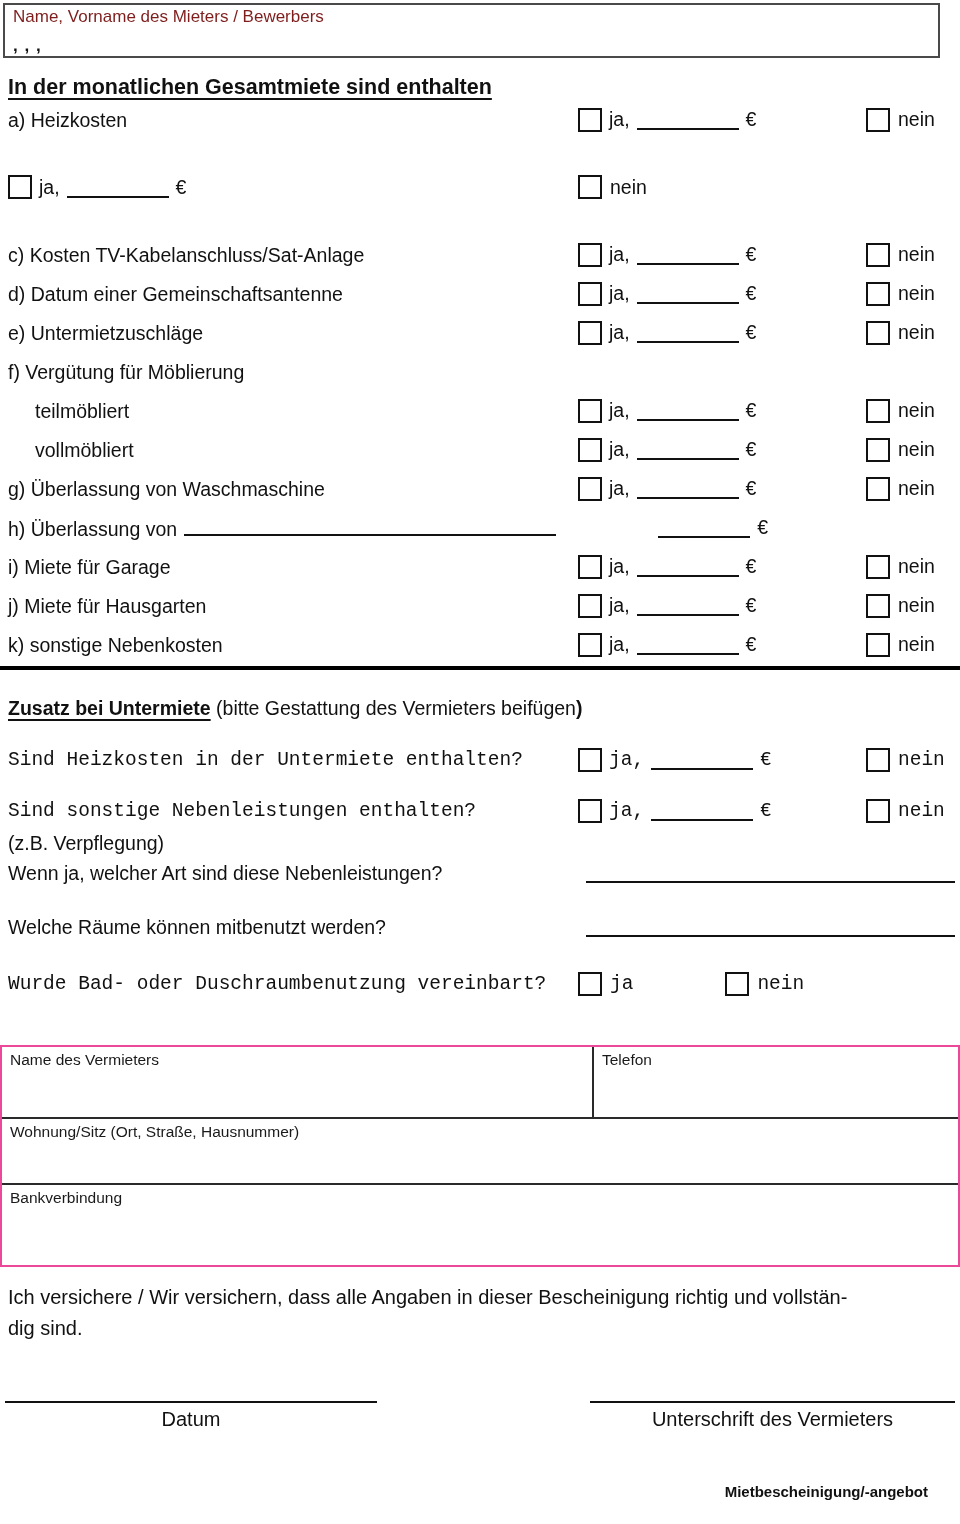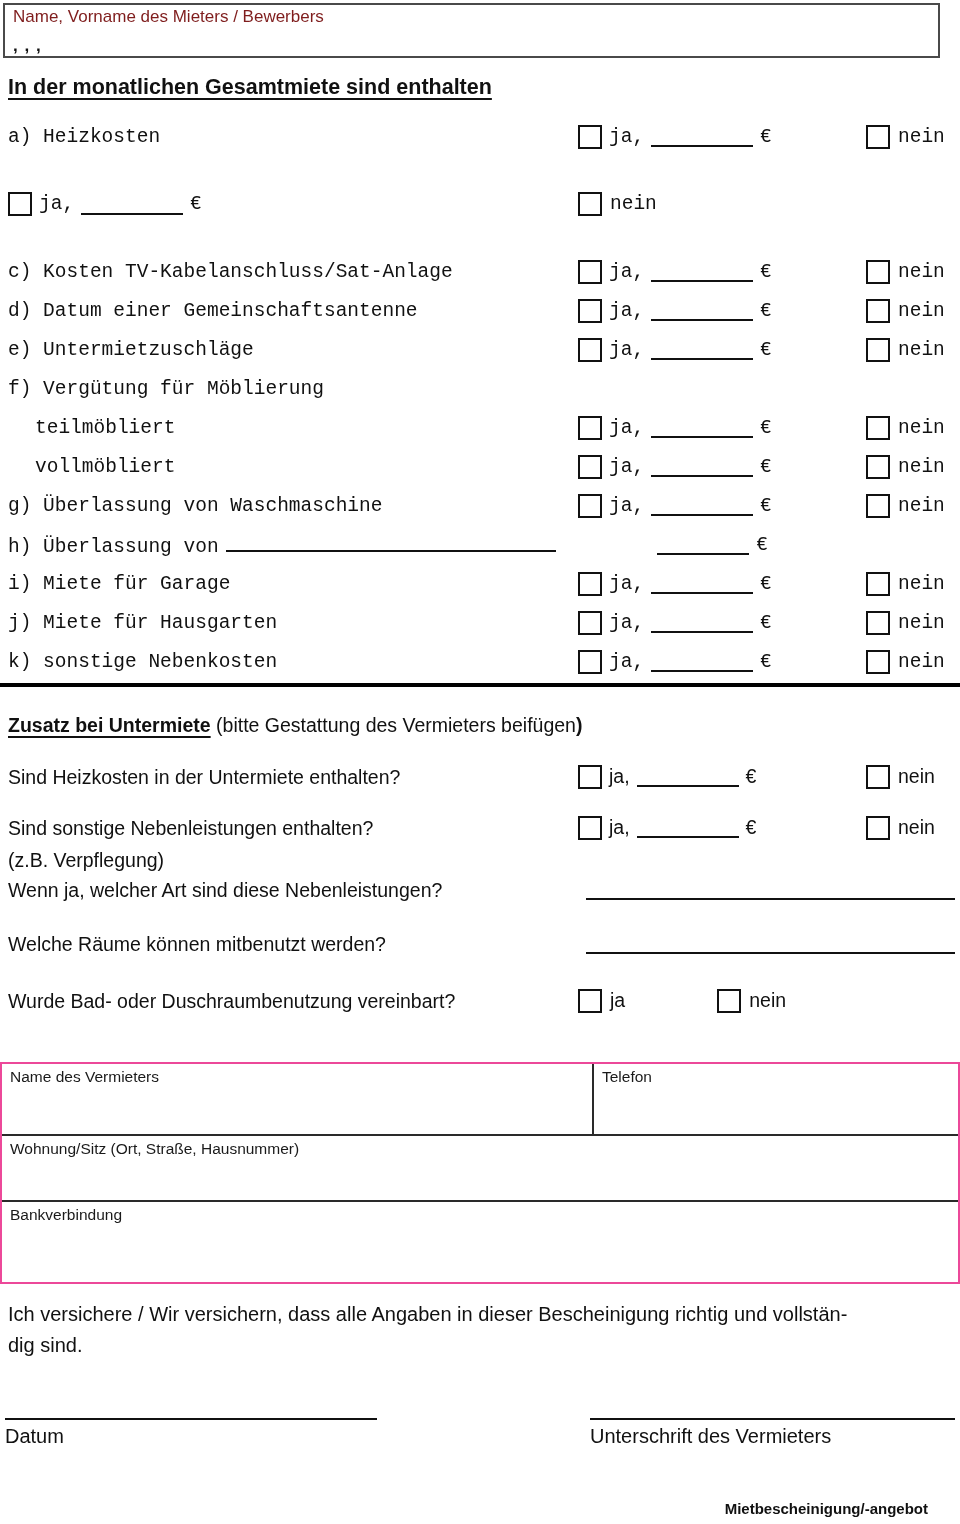--- a/index.html
+++ b/index.html
@@ -11,21 +11,21 @@
   .name-box{border:2px solid #4a4a4a;margin:3px 0 0 -5px;width:925px;height:49px;
             padding:2px 0 0 8px;box-sizing:content-box;}
   .name-box .nb-label{font-size:17px;color:#7f1d1d;}
   .name-box .nb-value{font-size:17px;font-weight:700;margin-top:9px;letter-spacing:1px;}
 
   
   h1.sec-heading{font-size:21.5px;font-weight:700;margin:16px 0 0 0;line-height:26px;
      text-decoration:underline;text-decoration-thickness:2px;text-underline-offset:4px;}
 
   
-  .rows{margin-top:17px;font-family:Liberation Mono, monospace;}
+  .rows{}
   .frow{display:grid;grid-template-columns:570px 288px 1fr;align-items:center;min-height:39px;}
   .frow.tall{min-height:96px;}
   .flabel{font-size:19.5px;line-height:30px;white-space:pre-line;
           padding-left:27px;text-indent:-27px;}
   .flabel.sub{padding-left:27px;text-indent:0;}
   .flabel-flex{display:flex;align-items:baseline;font-size:19.5px;}
   .long-line{flex:1;border-bottom:2px solid #111;height:1em;margin:0 22px 0 7px;}
 
   .cb{display:inline-block;width:20px;height:20px;border:2px solid #111;
       background:#fff;flex:none;}
@@ -38,21 +38,21 @@
   .nein-cell{display:flex;align-items:center;font-size:19.5px;}
   .nein-cell .cb{margin-right:8px;}
 
   .thick-rule{height:4px;background:#000;margin:2px -5px 0 -8px;}
 
   
   .z-heading{font-size:19.5px;margin-top:27px;}
   .z-heading .bold-u{font-weight:700;text-decoration:underline;
       text-decoration-thickness:2px;text-underline-offset:4px;}
   .z-heading .bold{font-weight:700;}
-  .zrows .frow{min-height:39px;}
+  .zrows .frow{min-height:39px;font-family:Liberation Mono, monospace;}
   .mt20{margin-top:20px;} .mt12{margin-top:12px;} .mt22{margin-top:22px;}
   .note{font-size:19.5px;line-height:26px;}
   .qline-row{display:grid;grid-template-columns:570px 1fr;align-items:end;min-height:32px;}
   .ans-line{border-bottom:2px solid #111;height:1px;margin:0 0 5px 8px;}
   .bad-cells{display:flex;align-items:center;font-size:19.5px;}
   .bad-cells .cb{margin-right:8px;}
   .bad-nein{margin-left:92px;display:flex;align-items:center;}
   .bad-nein .cb{margin-right:8px;}
 
   
@@ -60,21 +60,21 @@
   .vrow{border-bottom:2px solid #2a2a2a;}
   .vrow:last-child{border-bottom:none;}
   .vrow.r1{display:grid;grid-template-columns:590px 1fr;min-height:70px;}
   .vrow.r2{min-height:64px;} .vrow.r3{min-height:80px;}
   .vcell{padding:4px 8px;font-size:15.5px;color:#1a1a1a;}
   .vcell.tel{border-left:2px solid #2a2a2a;}
 
   
   .decl{font-size:20px;line-height:31px;margin-top:15px;white-space:pre-line;}
   .sig-block{display:flex;justify-content:space-between;margin-top:57px;}
-  .sig-col{border-top:2px solid #111;padding-top:5px;font-size:20px;}
+  .sig-col{border-top:2px solid #111;padding-top:5px;font-size:20px;text-align:center;}
   .sig-col.left{width:372px;margin-left:-3px;}
   .sig-col.right{width:365px;}
   .footer{margin-top:52px;text-align:right;padding-right:27px;
           font-size:15px;font-weight:700;}
 </style>
 </head>
 <body>
 
 <div class="page">
 

